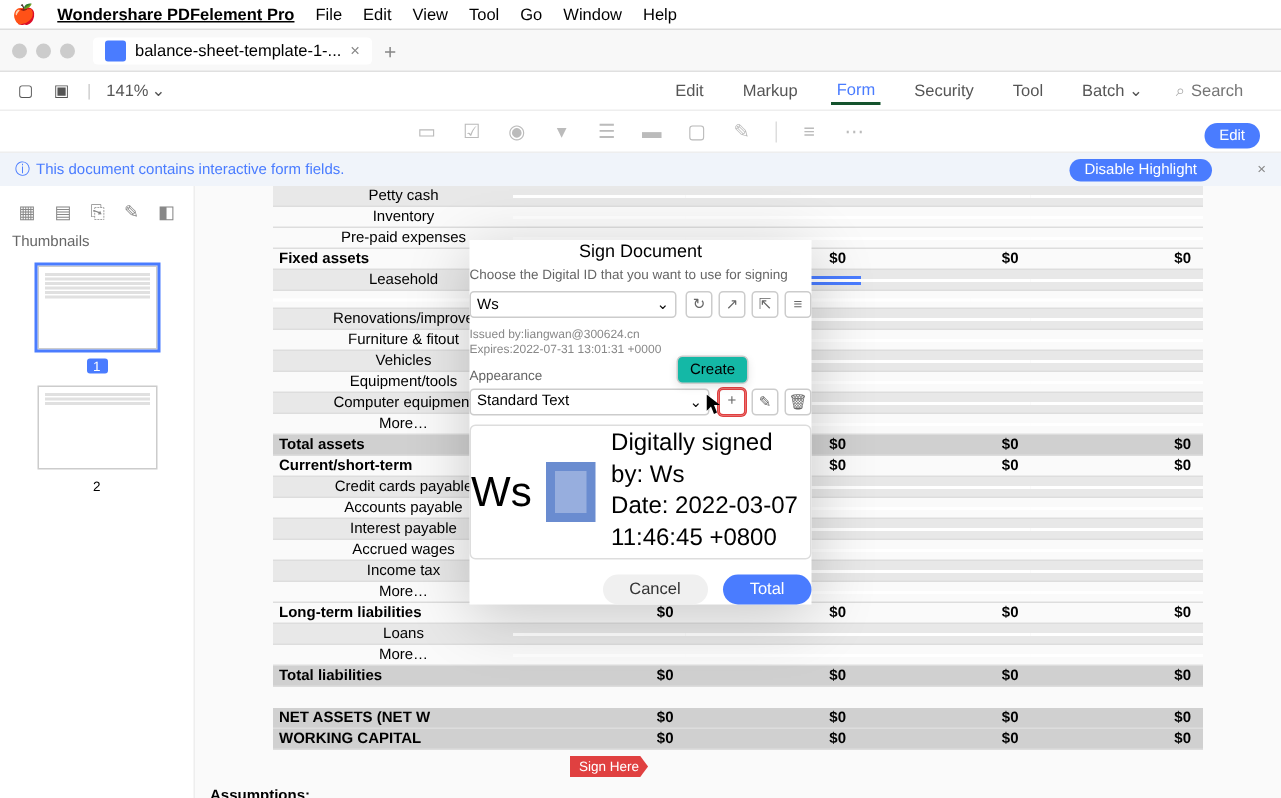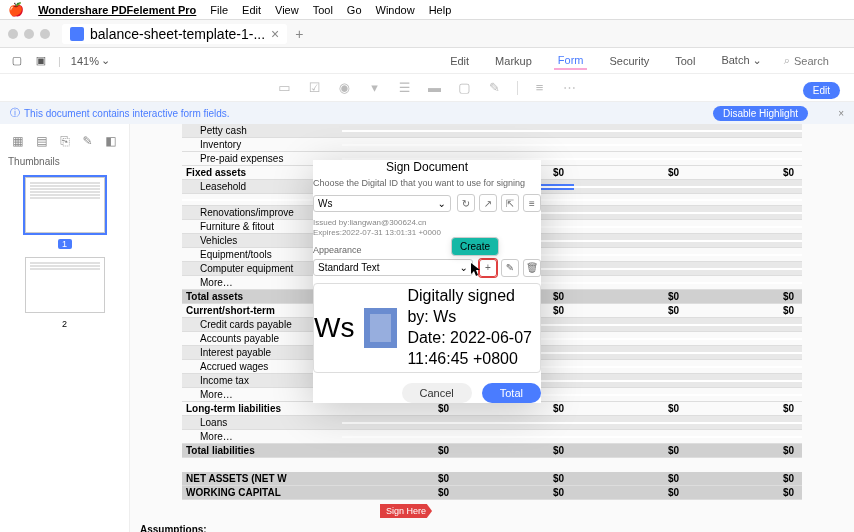--- a/index.html
+++ b/index.html
@@ -8,33 +8,33 @@
 
 .menubar { height: 20px; background: #fff; border-bottom: 1px solid #ddd; display: flex; align-items: center; padding: 0 8px; font-size: 11px; gap: 14px; }
 .apple-logo { font-size: 13px; }
 .app-name { font-weight: 600; text-decoration: underline; }
 
 
 .window { position: absolute; top: 20px; left: 0; right: 0; bottom: 0; background: #fff; }
 .titlebar { height: 28px; display: flex; align-items: center; padding: 0 8px; border-bottom: 1px solid #e0e0e0; background: #f8f8f8; }
 .traffic { display: flex; gap: 6px; margin-right: 12px; }
 .tlight { width: 10px; height: 10px; border-radius: 50%; background: #ccc; }
-.tab { display: flex; align-items: center; gap: 6px; background: #fff; padding: 2px 8px; border-radius: 3px; font-size: 14px; }
+.tab { display: flex; align-items: center; gap: 6px; background: #fff; padding: 2px 8px; border-radius: 3px; font-size: 11px; }
 .tab-icon { width: 14px; height: 14px; background: #4a7cff; border-radius: 2px; }
 .tab-close { color: #888; cursor: pointer; }
 .tab-add { margin-left: 8px; color: #888; font-size: 14px; cursor: pointer; }
 
 
 .toolbar1 { height: 26px; display: flex; align-items: center; padding: 0 10px; border-bottom: 1px solid #eee; font-size: 11px; }
 .tb-left { display: flex; gap: 10px; align-items: center; color: #555; }
 .tb-icon { width: 14px; height: 14px; display: inline-flex; align-items: center; justify-content: center; }
 .zoom { display: flex; align-items: center; gap: 2px; }
 .tb-right { margin-left: auto; display: flex; gap: 18px; align-items: center; }
 .tab-nav { color: #555; cursor: pointer; padding: 2px 4px; }
-.tab-nav.active { color: #4a7cff; border-bottom: 2px solid #f9a8d4; }
+.tab-nav.active { color: #4a7cff; border-bottom: 2px solid #14532d; }
 .search-wrap { display: flex; align-items: center; gap: 4px; color: #aaa; }
 .search-input { border: none; outline: none; font-size: 11px; width: 50px; }
 
 
 .toolbar2 { height: 28px; display: flex; align-items: center; justify-content: center; gap: 14px; border-bottom: 1px solid #eee; }
 .t2-icon { width: 16px; height: 16px; color: #bbb; display: flex; align-items: center; justify-content: center; font-size: 13px; }
 .t2-sep { height: 14px; width: 1px; background: #ddd; }
 .edit-pill { position: absolute; right: 14px; top: 62px; background: #4a7cff; color: #fff; font-size: 10px; padding: 3px 10px; border-radius: 10px; }
 
 
@@ -56,21 +56,21 @@
 
 .doc-area { flex: 1; overflow: auto; background: #fafafa; padding: 0 10px; position: relative; }
 
 
 .sheet { width: 620px; margin: 0 auto; font-size: 10px; }
 .sheet-row { display: flex; border-bottom: 1px solid #ddd; min-height: 12px; align-items: center; }
 .sheet-row.shaded { background: #e8e8e8; }
 .sheet-row.bold { font-weight: 600; }
 .sheet-row.dark { background: #d0d0d0; font-weight: 600; }
 .c-label { flex: 0 0 160px; padding: 1px 4px; }
-.c-label.indent { padding-left: 18px; }
+.c-label.indent { padding-left: 18px; text-align: center; }
 .c-val { flex: 1; text-align: right; padding: 1px 8px; }
 .c-val.input { background: #fff; }
 .c-val.input.selected { outline: 2px solid #4a7cff; }
 .assumptions { font-size: 10px; margin-top: 6px; }
 .assumptions .h { font-weight: 600; }
 .sign-here { display: inline-block; background: #e04040; color: #fff; font-size: 9px; padding: 2px 6px; margin-top: 4px; clip-path: polygon(0 0, 90% 0, 100% 50%, 90% 100%, 0 100%); }
 
 
 .modal-overlay { position: absolute; inset: 0; display: flex; align-items: flex-start; justify-content: center; padding-top: 140px; }
 .modal { width: 228px; background: #fff; border-radius: 0; box-shadow: 0 8px 40px rgba(0,0,0,0.2); padding: 0; font-size: 10px; }
@@ -429,21 +429,21 @@
         <div class="create-tip" style="top:-22px; right:42px">Create</div>
         <svg class="cursor-arrow" style="top:4px; right:60px" viewBox="0 0 10 14">
             <path d="M0 0 L0 11 L3 8 L5 13 L7 12 L5 7 L9 7 Z" fill="#000"></path>
           </svg>
       </div>
       <div class="preview">
         <div class="preview-ws">Ws</div>
         <div class="preview-logo"></div>
         <div class="preview-text">
           <div>Digitally signed by: Ws</div>
-          <div>Date: 2022-06-07</div>
+          <div>Date: 2022-03-07</div>
           <div>11:46:45 +0800</div>
         </div>
       </div>
       <div class="modal-actions">
         <button class="btn btn-cancel">Cancel</button>
         <button class="btn btn-sign">Total</button>
       </div>
     </div>
   </div>
 </div>

